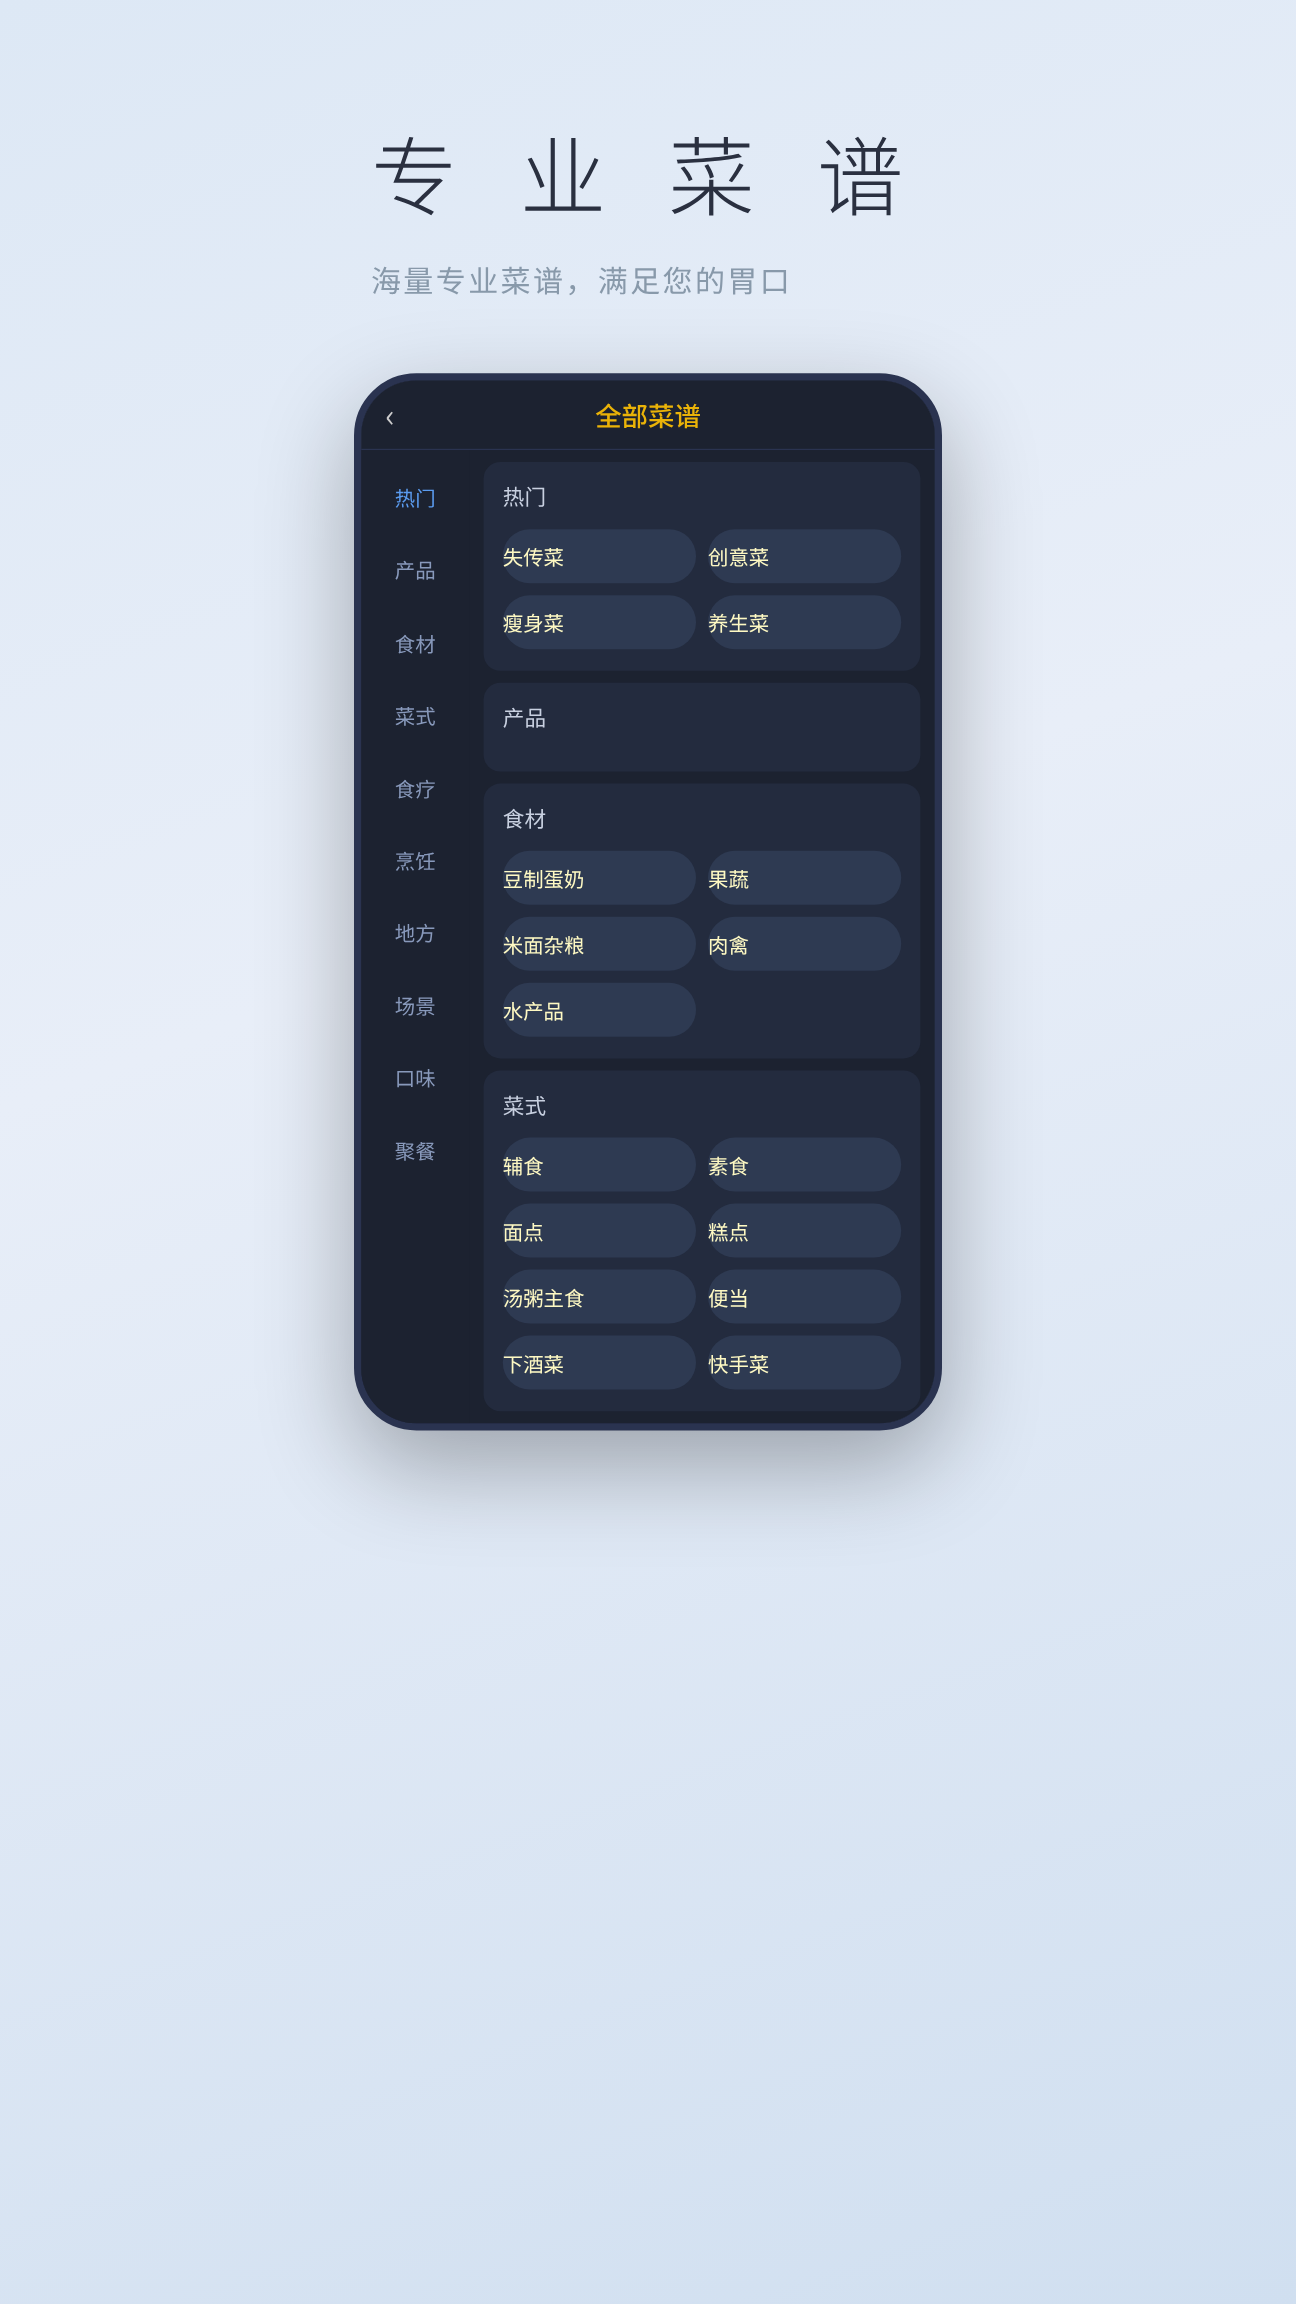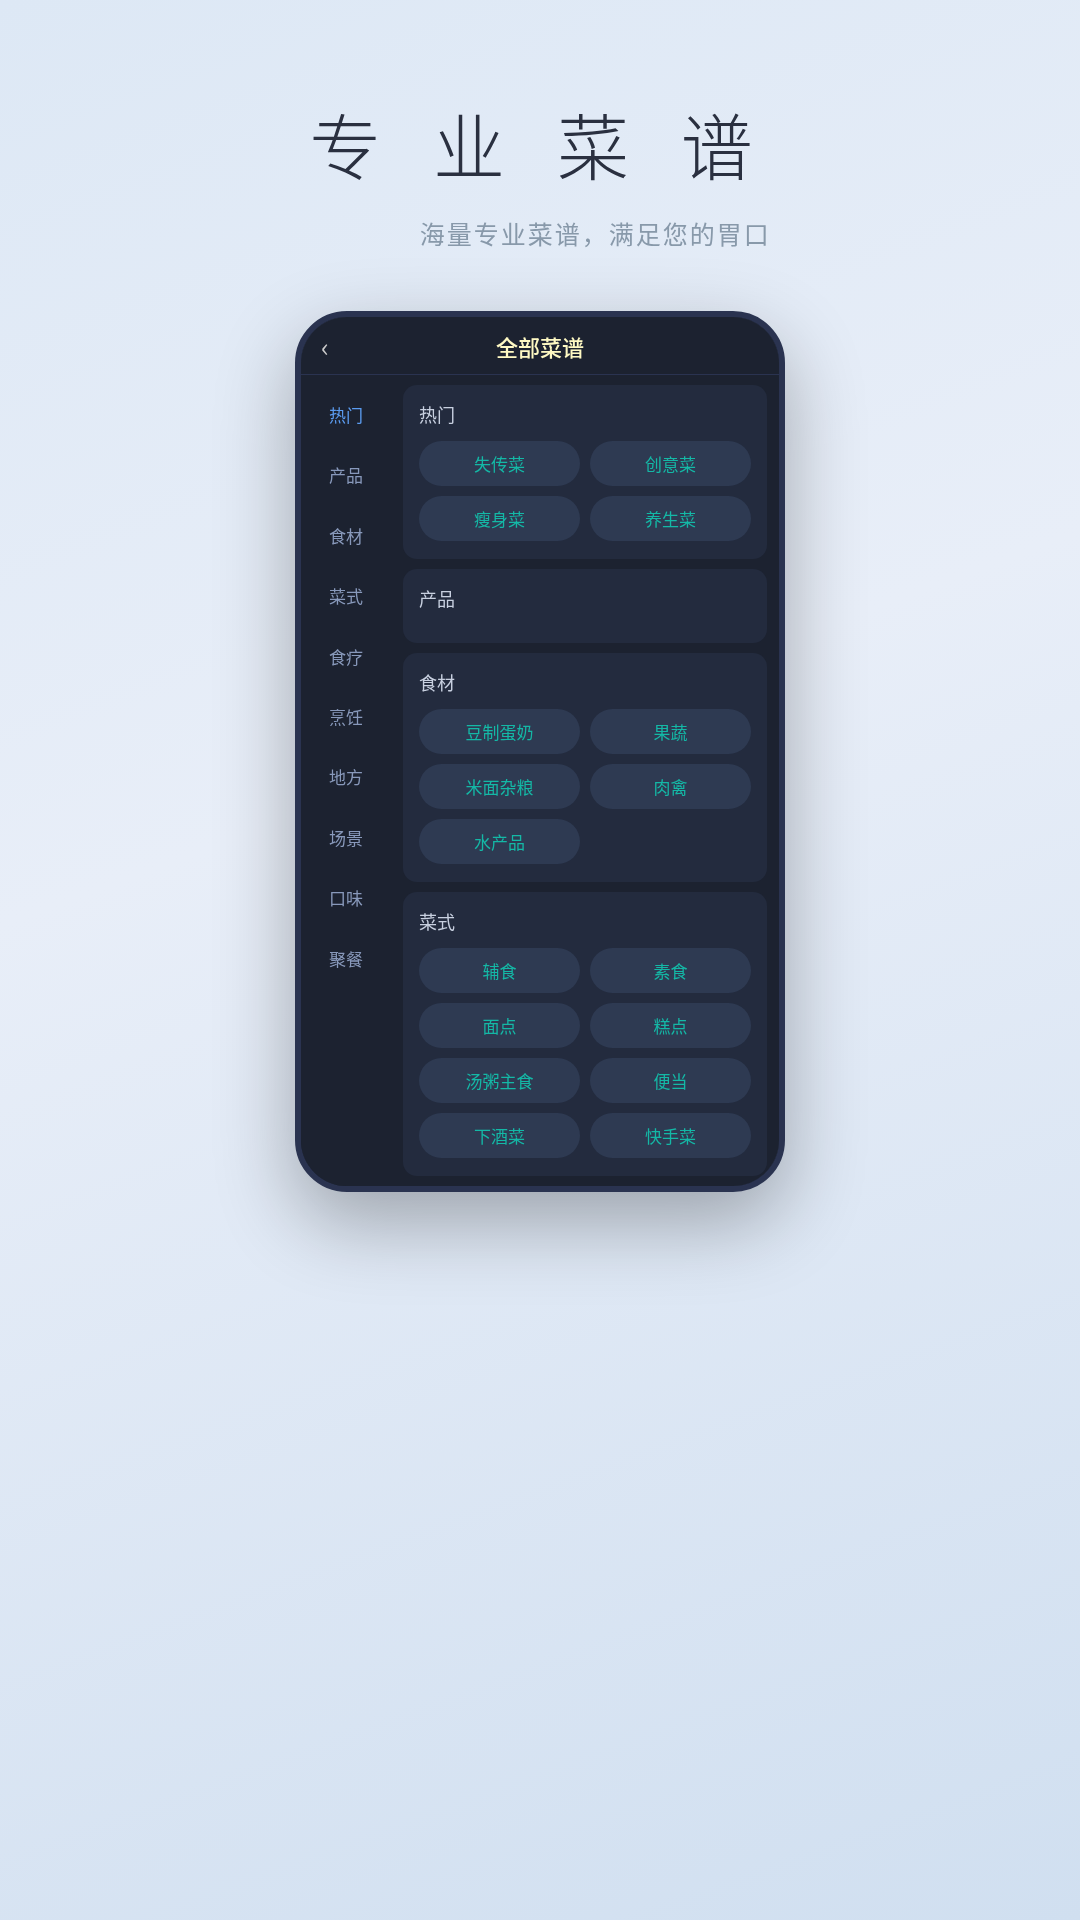--- a/index.html
+++ b/index.html
@@ -8,21 +8,21 @@
       height: 1920px;
       background: linear-gradient(160deg, #dde8f5 0%, #e8eef8 40%, #d0dff0 100%);
       font-family: 'PingFang SC', 'Noto Sans CJK SC', 'Microsoft YaHei', sans-serif;
       display: flex;
       flex-direction: column;
       align-items: center;
       overflow: hidden;
     }
 
     .page-header {
-      text-align: right;
+      text-align: left;
       margin-top: 90px;
       margin-bottom: 60px;
     }
 
     .page-title {
       font-size: 72px;
       font-weight: 300;
       color: #2a3040;
       letter-spacing: 18px;
     }
@@ -83,21 +83,21 @@
     .back-btn {
       color: #ccc;
       font-size: 26px;
       width: 40px;
       cursor: pointer;
     }
 
     .nav-title {
       flex: 1;
       text-align: center;
-      color: #fef9c3;
+      color: #eab308;
       font-size: 22px;
       font-weight: 500;
       margin-right: 40px;
     }
 
     
     .main-content {
       display: flex;
       flex: 1;
       overflow: hidden;
@@ -159,22 +159,22 @@
     .tags-grid {
       display: grid;
       grid-template-columns: 1fr 1fr;
       gap: 10px;
     }
 
     .tag-btn {
       background: #2e3a52;
       border-radius: 24px;
       padding: 10px 0;
-      text-align: center;
-      color: #14b8a6;
+      text-align: left;
+      color: #fef9c3;
       font-size: 17px;
       cursor: pointer;
     }
 
     .tag-btn.full-width {
       grid-column: 1 / 2;
     }
   </style>
 </head>
 <body>

